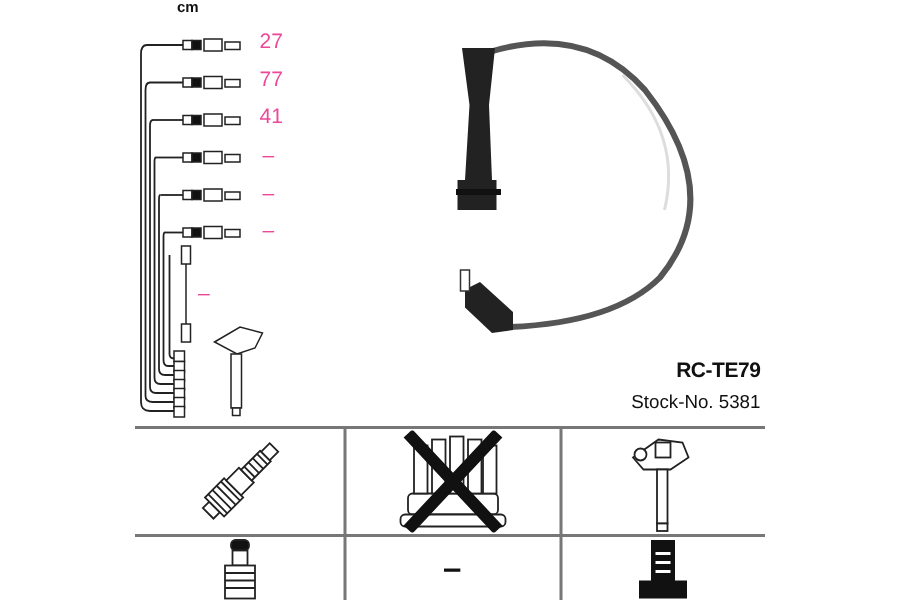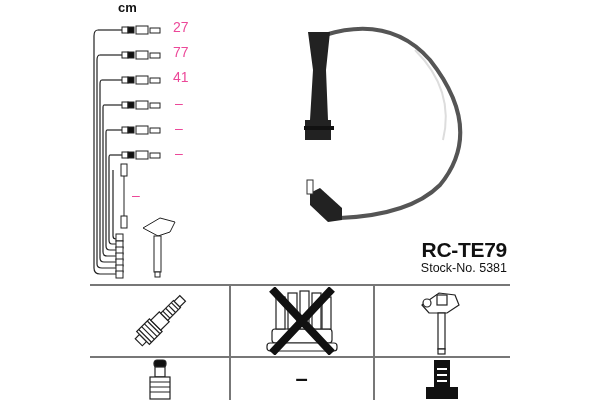--- a/index.html
+++ b/index.html
@@ -1,20 +1,20 @@
 <!DOCTYPE html>
 <html><head>
 <meta charset="utf-8">
 <style>
   html,body{margin:0;padding:0;background:#fff;}
   body{width:600px;height:400px;position:relative;overflow:hidden;font-family:"Liberation Sans",sans-serif;color:#111;}
   .abs{position:absolute;}
-  .cm{left:118px;top:0px;font-size:13px;font-weight:bold;}
+  .cm{left:118px;top:0px;font-size:10px;font-weight:bold;}
   .len{font-size:14px;color:#ec4899;}
-  .title{right:93px;top:238px;font-size:21px;font-weight:bold;text-align:right;letter-spacing:-0.3px;}
+  .title{right:93px;top:238px;font-size:14px;font-weight:bold;text-align:right;letter-spacing:-0.3px;}
   .stock{right:93px;top:261px;font-size:12.5px;font-weight:normal;text-align:right;}
   .hline{position:absolute;height:1.5px;background:#777;left:90px;width:420px;}
   .vline{position:absolute;width:1.5px;background:#777;}
   .cell{position:absolute;display:flex;align-items:center;justify-content:center;}
   .dash{font-size:22px;font-weight:bold;}
 </style>
 </head>
 <body>
 
 <div>

